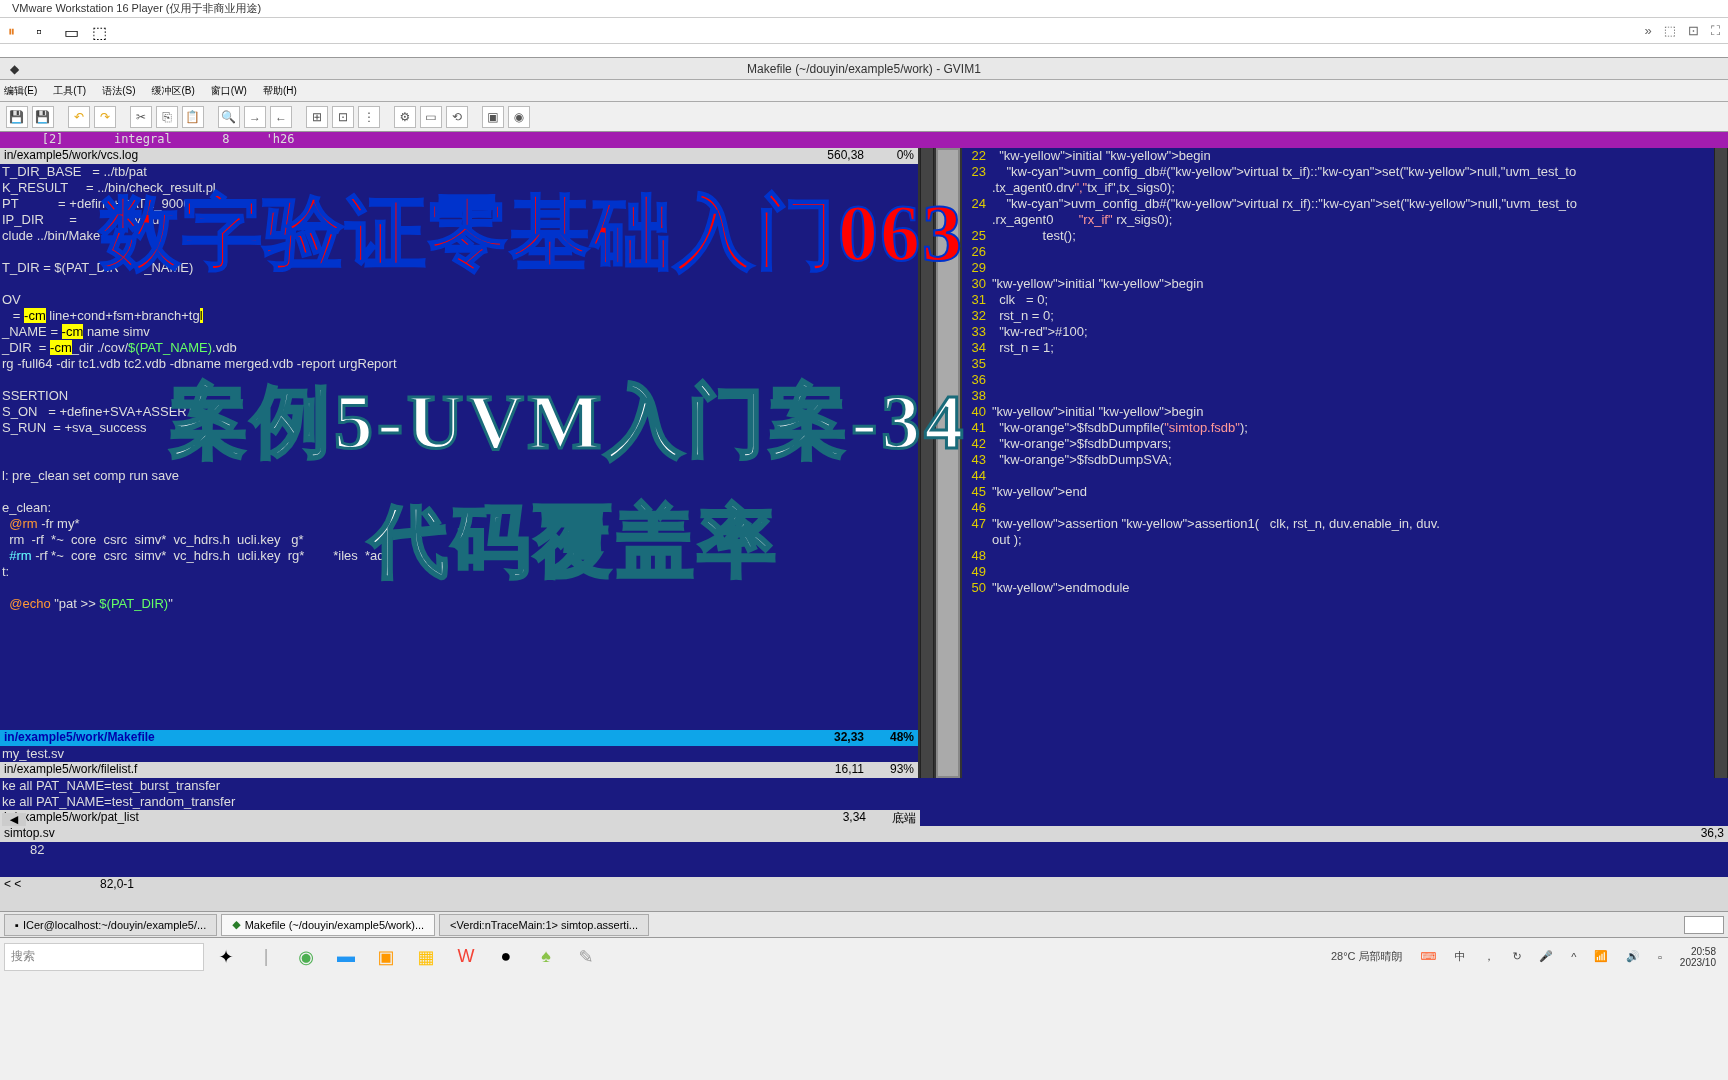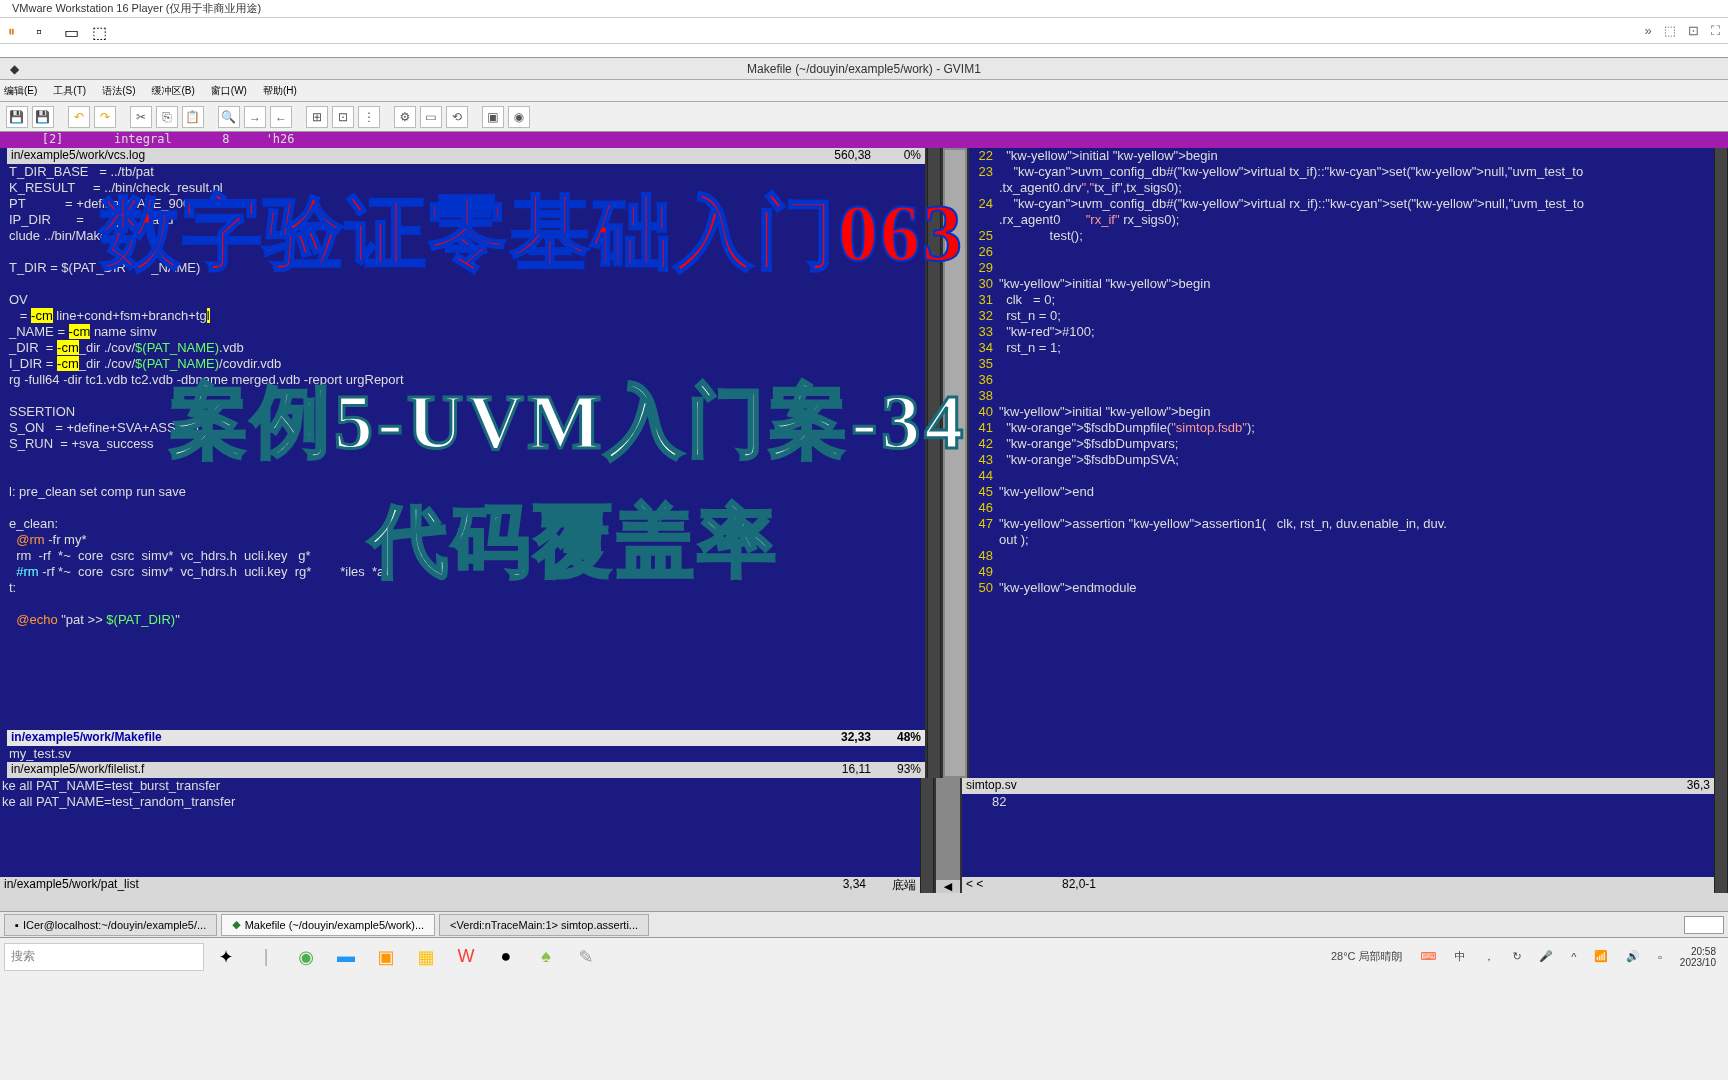--- a/index.html
+++ b/index.html
@@ -10,38 +10,38 @@
 .pause-icon { color: #e67e22; font-size: 14px; }
 .vm-right-icons { margin-left: auto; display: flex; gap: 12px; color: #666; font-size: 13px; }
 .blank-strip { height: 14px; background: #fff; border-bottom: 1px solid #999; }
 .gvim-titlebar { height: 22px; background: #e8e8e8; border-bottom: 1px solid #aaa; display: flex; align-items: center; justify-content: center; font-size: 12px; color: #333; }
 .gvim-menubar { height: 22px; background: #f0f0f0; border-bottom: 1px solid #aaa; display: flex; align-items: center; gap: 16px; padding-left: 4px; font-size: 10px; }
 .gvim-menubar span { cursor: pointer; }
 .gvim-toolbar { height: 30px; background: #f0f0f0; border-bottom: 1px solid #999; display: flex; align-items: center; gap: 4px; padding-left: 6px; }
 .tb-icon { width: 22px; height: 22px; border: 1px solid #bbb; background: #fff; display: flex; align-items: center; justify-content: center; font-size: 12px; color: #555; }
 .tb-sep { width: 6px; }
 .editor-area { height: 630px; display: flex; background: #1a1a80; color: #ddd; font-family: monospace; font-size: 13px; position: relative; }
-.left-panel { width: 920px; display: flex; flex-direction: column; border-right: 2px solid #333; margin-left: 7px; }
+.left-panel { width: 920px; display: flex; flex-direction: column; border-right: 2px solid #333; }
 .right-panel { flex: 1; display: flex; flex-direction: column; }
 .scrollbar-strip { width: 14px; background: #444; border-left: 1px solid #222; border-right: 1px solid #222; }
 .scrollbar-middle { width: 28px; background: #888; border-left: 2px solid #333; border-right: 2px solid #333; display: flex; flex-direction: column; }
 .code-line { white-space: pre; line-height: 16px; padding-left: 2px; }
 .line-num { color: #ddcc00; display: inline-block; width: 28px; text-align: right; padding-right: 6px; }
 .kw-red { color: #ff9999; }
 .kw-cyan { color: #66ffff; }
 .kw-orange { color: #ff9933; }
 .kw-green { color: #66ff66; }
 .highlight-cm { background: #ffff00; color: #000; }
 .cursor-block { background: #ffff00; color: #000; }
 .status-line { background: #d8d8d8; color: #000; height: 16px; font-size: 12px; display: flex; padding: 0 4px; white-space: pre; }
-.status-line-active { background: #e5e5e5; font-weight: bold; }
+.status-line-active { background: #0ea5e9; font-weight: bold; }
 .status-text { flex: 1; }
 .status-pos { width: 100px; text-align: right; }
 .status-pct { width: 50px; text-align: right; }
-.bottom-section { height: 115px; background: #1a1a80; color: #ddd; font-family: monospace; font-size: 13px; display: flex; }
+.bottom-section { height: 115px; background: #1a1a80; color: #ddd; font-family: monospace; font-size: 13px; display: flex; flex-direction: column; }
 .cmd-line { height: 18px; background: #d8d8d8; color: #000; font-family: monospace; font-size: 12px; padding-left: 4px; display: flex; }
 .taskbar-top { height: 26px; background: #e8e8e8; border-top: 1px solid #999; display: flex; align-items: center; gap: 4px; padding: 0 4px; }
 .task-item { height: 22px; padding: 0 10px; background: #f8f8f8; border: 1px solid #aaa; font-size: 11px; display: flex; align-items: center; gap: 4px; }
 .task-item.inactive { background: #e0e0e0; }
 .tray { margin-left: auto; display: flex; align-items: center; gap: 4px; font-size: 11px; color: #444; }
 .taskbar-bottom { height: 38px; background: #f0f0f0; border-top: 1px solid #999; display: flex; align-items: center; gap: 4px; padding: 0 4px; }
 .search-box { width: 200px; height: 28px; border: 1px solid #ccc; background: #fff; font-size: 12px; padding-left: 6px; color: #888; display: flex; align-items: center; }
 .tb-app { width: 36px; height: 30px; display: flex; align-items: center; justify-content: center; font-size: 18px; }
 .clock { margin-left: auto; text-align: right; font-size: 10px; color: #333; padding-right: 8px; }
 .overlay-title1 { position: absolute; left: 100px; top: 180px; font-size: 80px; font-weight: bold; color: #ff0000; -webkit-text-stroke: 2px #0033cc; z-index: 100; font-family: "KaiTi","STKaiti",serif; letter-spacing: 2px; }
@@ -128,21 +128,20 @@
         <div class="code-line">PT           = +define+GATE_9006</div>
         <div class="code-line">IP_DIR       =         )/v   v/add</div>
         <div class="code-line">clude ../bin/Make</div>
         <div class="code-line">&nbsp;</div>
         <div class="code-line">T_DIR = $(PAT_DIR       _NAME)</div>
         <div class="code-line">&nbsp;</div>
         <div class="code-line">OV</div>
         <div class="code-line">   = <span class="highlight-cm">-cm</span> line+cond+fsm+branch+tg<span class="cursor-block">l</span></div>
         <div class="code-line">_NAME = <span class="highlight-cm">-cm</span> name simv</div>
         <div class="code-line">_DIR  = <span class="highlight-cm">-cm</span>_dir ./cov/<span class="kw-green">$(PAT_NAME)</span>.vdb</div>
-        <div class="code-line">I_DIR = <span class="highlight-cm">-cm</span>_dir ./cov/<span class="kw-green">$(PAT_NAME)</span>/covdir.vdb</div>
         <div class="code-line">rg -full64 -dir tc1.vdb tc2.vdb -dbname merged.vdb -report urgReport</div>
         <div class="code-line">&nbsp;</div>
         <div class="code-line">SSERTION</div>
         <div class="code-line">S_ON   = +define+SVA+ASSERT</div>
         <div class="code-line">S_RUN  = +sva_success</div>
         <div class="code-line">&nbsp;</div>
         <div class="code-line">&nbsp;</div>
         <div class="code-line">l: pre_clean set comp run save</div>
         <div class="code-line">&nbsp;</div>
         <div class="code-line">e_clean:</div>

